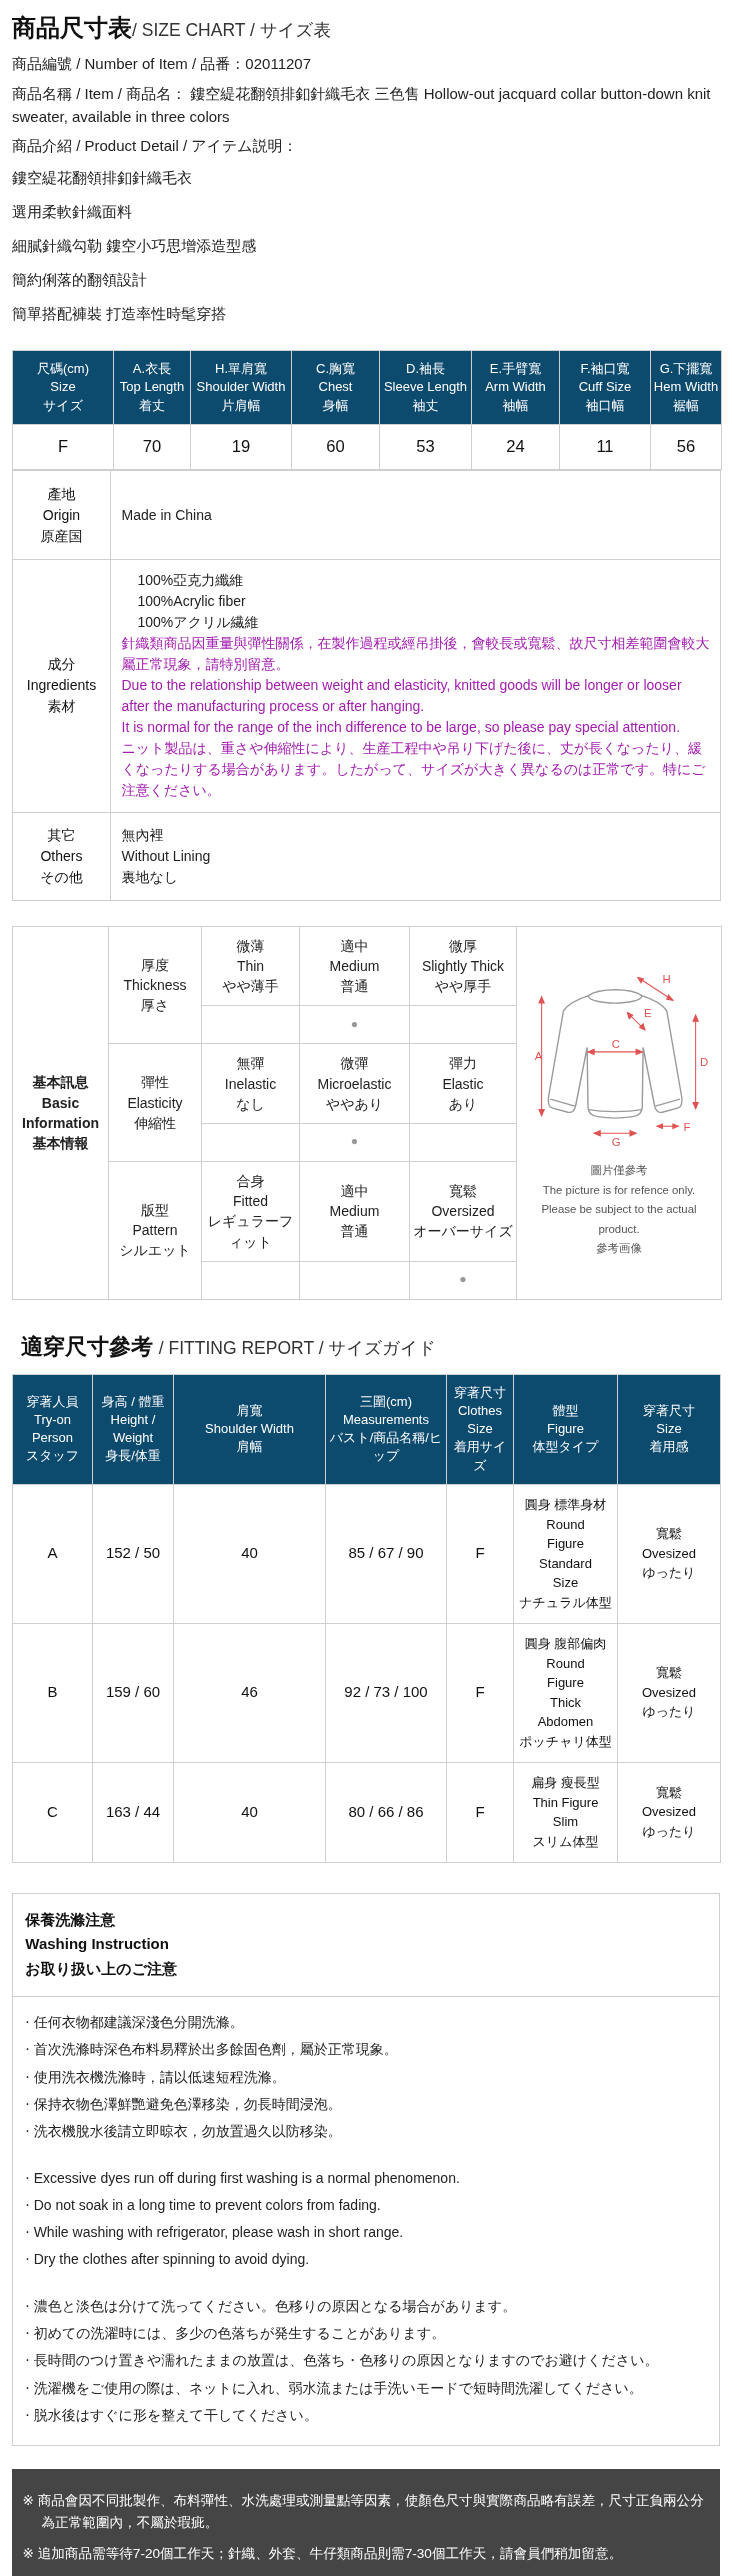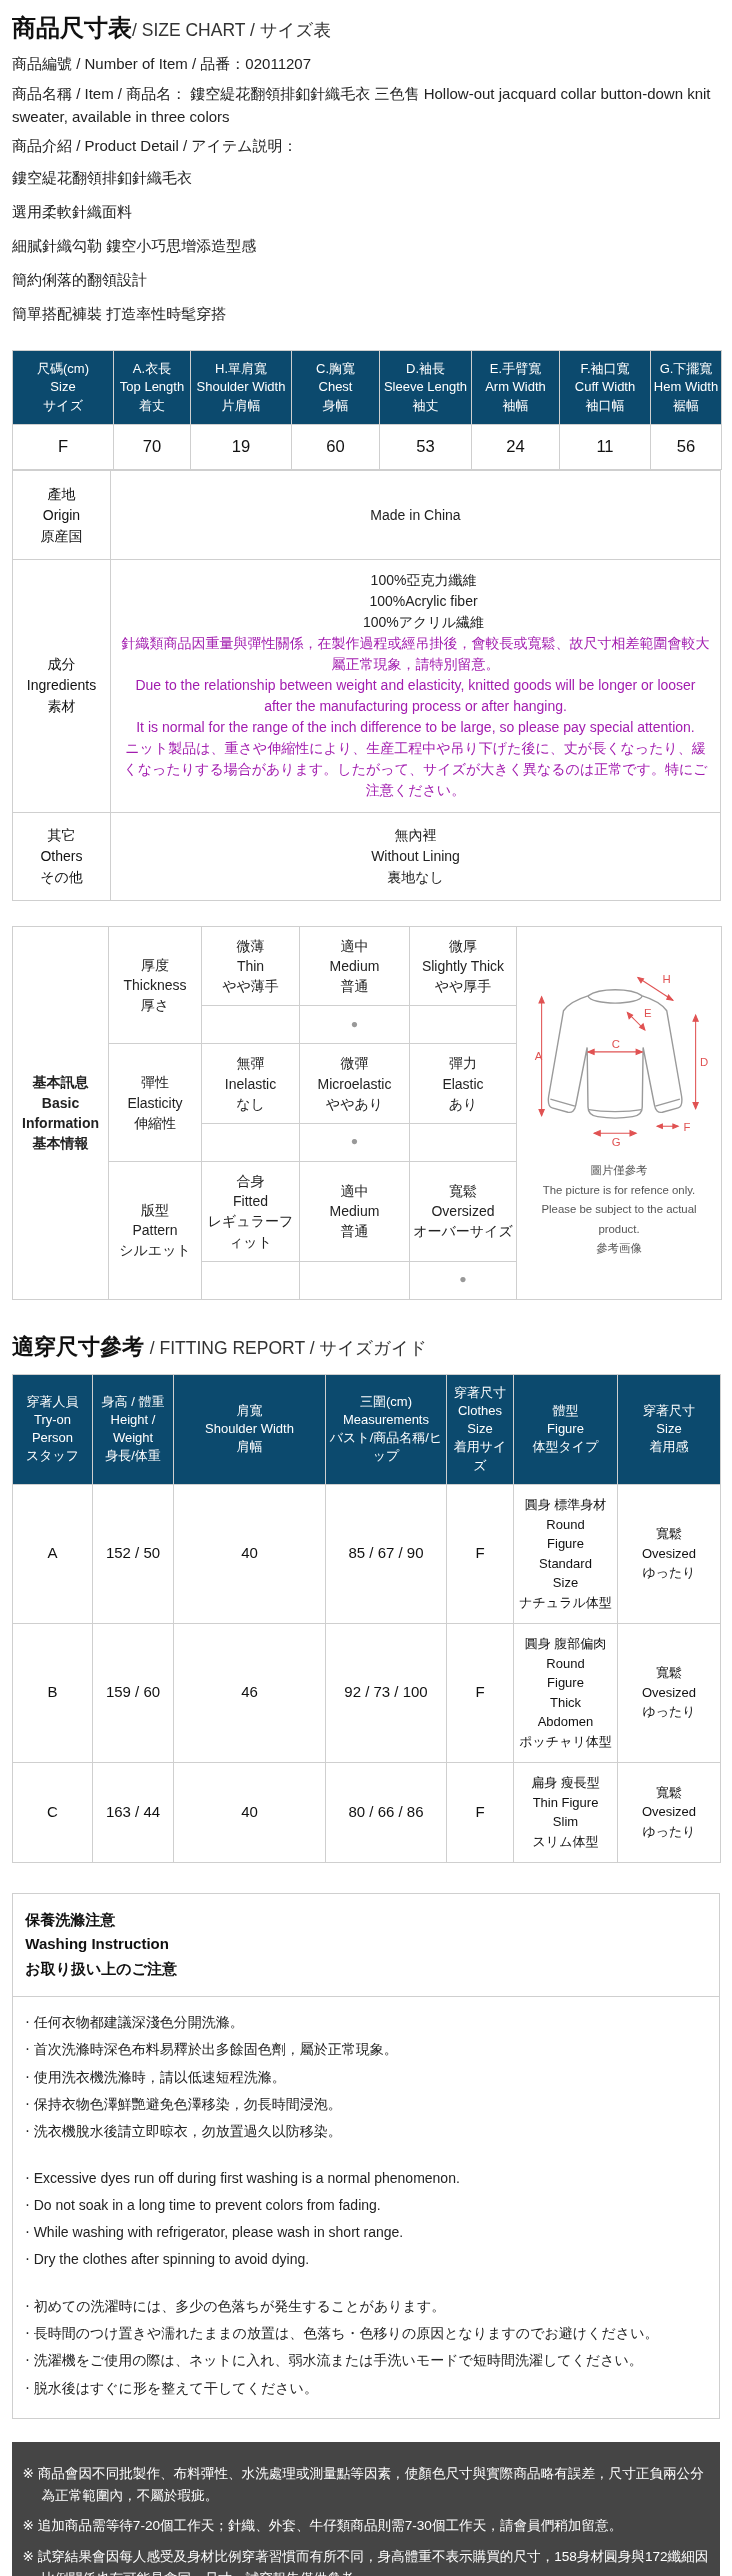--- a/index.html
+++ b/index.html
@@ -21,21 +21,21 @@
   .head-cell{background:#0c4a6e;color:#fff;font-size:13px;line-height:1.4;
     text-align:center;padding:8.8px 2.6px;font-weight:normal;}
 
   
   .sc{margin-top:23px;}
   .sc .val{font-size:16.6px;text-align:center;padding:12.3px 1.8px;color:#111;}
 
   
   .dt td{font-size:14px;line-height:1.5;}
   .dt .lbl{text-align:center;padding:12.3px 3.5px;color:#111;}
-  .dt .cnt{padding:10.5px 10.5px;text-align:center;}
+  .dt .cnt{padding:10.5px 10.5px;}
   .red{color:#a21caf;}
   .blk{color:#222;margin-left:16px;}
 
   
   .bi{margin-top:24.5px;}
   .bi td{font-size:14px;text-align:center;line-height:1.45;}
   .bi .opt{padding:8.8px 1.8px;}
   .bi .dotcell{height:35px;color:#999;font-size:12.3px;}
   .bi .figure{vertical-align:middle;padding:7px 5.3px;}
   .caption{font-size:11.4px;color:#555;text-align:center;line-height:1.7;margin-top:7px;}
@@ -106,21 +106,21 @@
         <td class="head-cell pre">C.胸寬
 Chest
 身幅</td>
         <td class="head-cell pre">D.袖長
 Sleeve Length
 袖丈</td>
         <td class="head-cell pre">E.手臂寬
 Arm Width
 袖幅</td>
         <td class="head-cell pre">F.袖口寬
-Cuff Width
+Cuff Size
 袖口幅</td>
         <td class="head-cell pre">G.下擺寬
 Hem Width
 裾幅</td>
       </tr>
       <tr>
         <td class="val">F</td>
         <td class="val">70</td>
         <td class="val">19</td>
         <td class="val">60</td>
@@ -277,21 +277,21 @@
 オーバーサイズ</td>
       </tr>
       <tr>
         <td class="dotcell"></td>
         <td class="dotcell"></td>
         <td class="dotcell">●</td>
       </tr>
     </tbody>
       </table>
 
-    <h2 style="margin-top:32px;"><span class="t-zh" style="font-size:22px;">適穿尺寸參考</span> <span class="t-rest">/ FITTING REPORT / サイズガイド</span></h2>
+    <h2 style="margin-top:32px;margin-left:9px;"><span class="t-zh" style="font-size:22px;">適穿尺寸參考</span> <span class="t-rest">/ FITTING REPORT / サイズガイド</span></h2>
     <table class="ft">
       <colgroup>
         <col style="width:80px">
           <col style="width:81px">
           <col style="width:152px">
           <col style="width:121px">
         <col style="width:67px">
           <col style="width:104px">
           <col style="width:103px">
       </colgroup>
@@ -381,20 +381,21 @@
           <p>‧ 保持衣物色澤鮮艷避免色澤移染，勿長時間浸泡。</p>
           <p>‧ 洗衣機脫水後請立即晾衣，勿放置過久以防移染。</p>
         </div>
         <div class="grp">
           <p>‧ Excessive dyes run off during first washing is a normal phenomenon.</p>
           <p>‧ Do not soak in a long time to prevent colors from fading.</p>
           <p>‧ While washing with refrigerator, please wash in short range.</p>
           <p>‧ Dry the clothes after spinning to avoid dying.</p>
         </div>
         <div class="grp">
+          <p>‧ 濃色と淡色は分けて洗ってください。色移りの原因となる場合があります。</p>
           <p>‧ 初めての洗濯時には、多少の色落ちが発生することがあります。</p>
           <p>‧ 長時間のつけ置きや濡れたままの放置は、色落ち・色移りの原因となりますのでお避けください。</p>
           <p>‧ 洗濯機をご使用の際は、ネットに入れ、弱水流または手洗いモードで短時間洗濯してください。</p>
           <p>‧ 脱水後はすぐに形を整えて干してください。</p>
         </div>
       </div>
     </div>
 
   </div>
 

